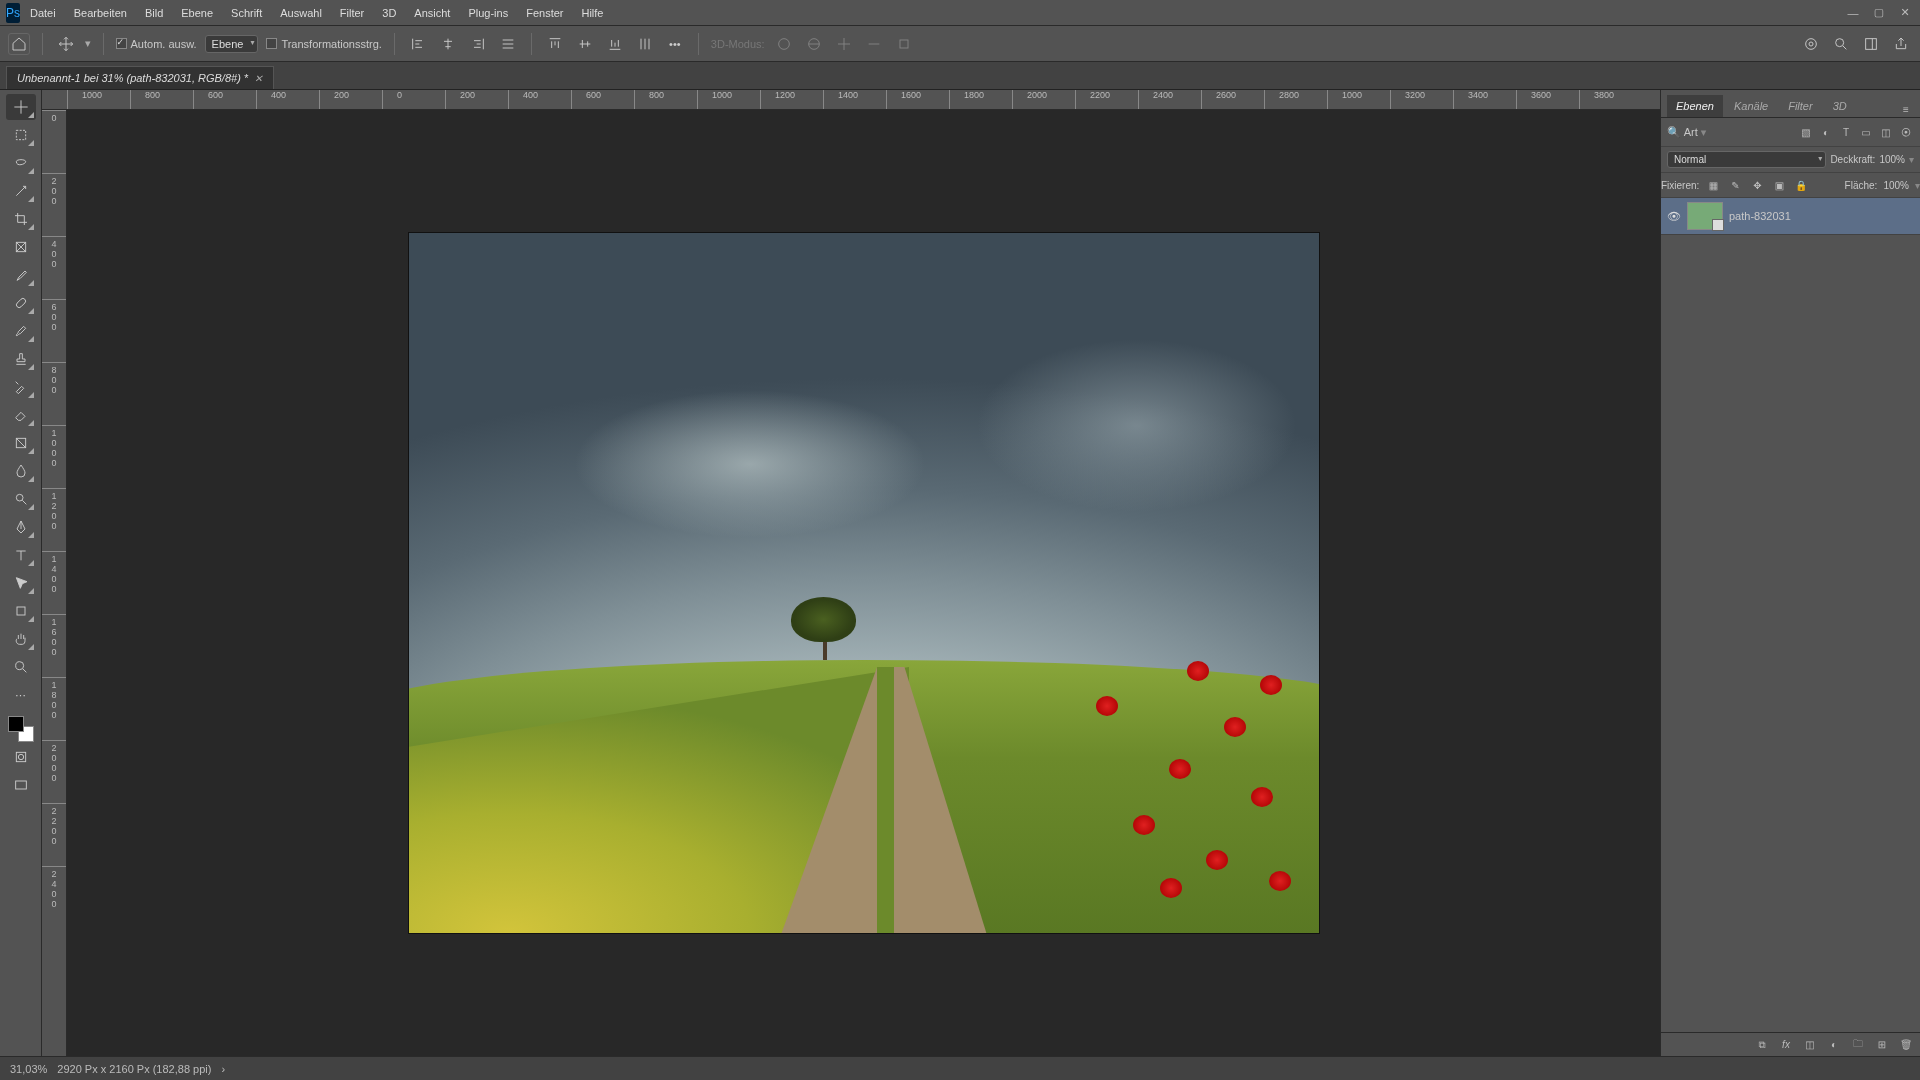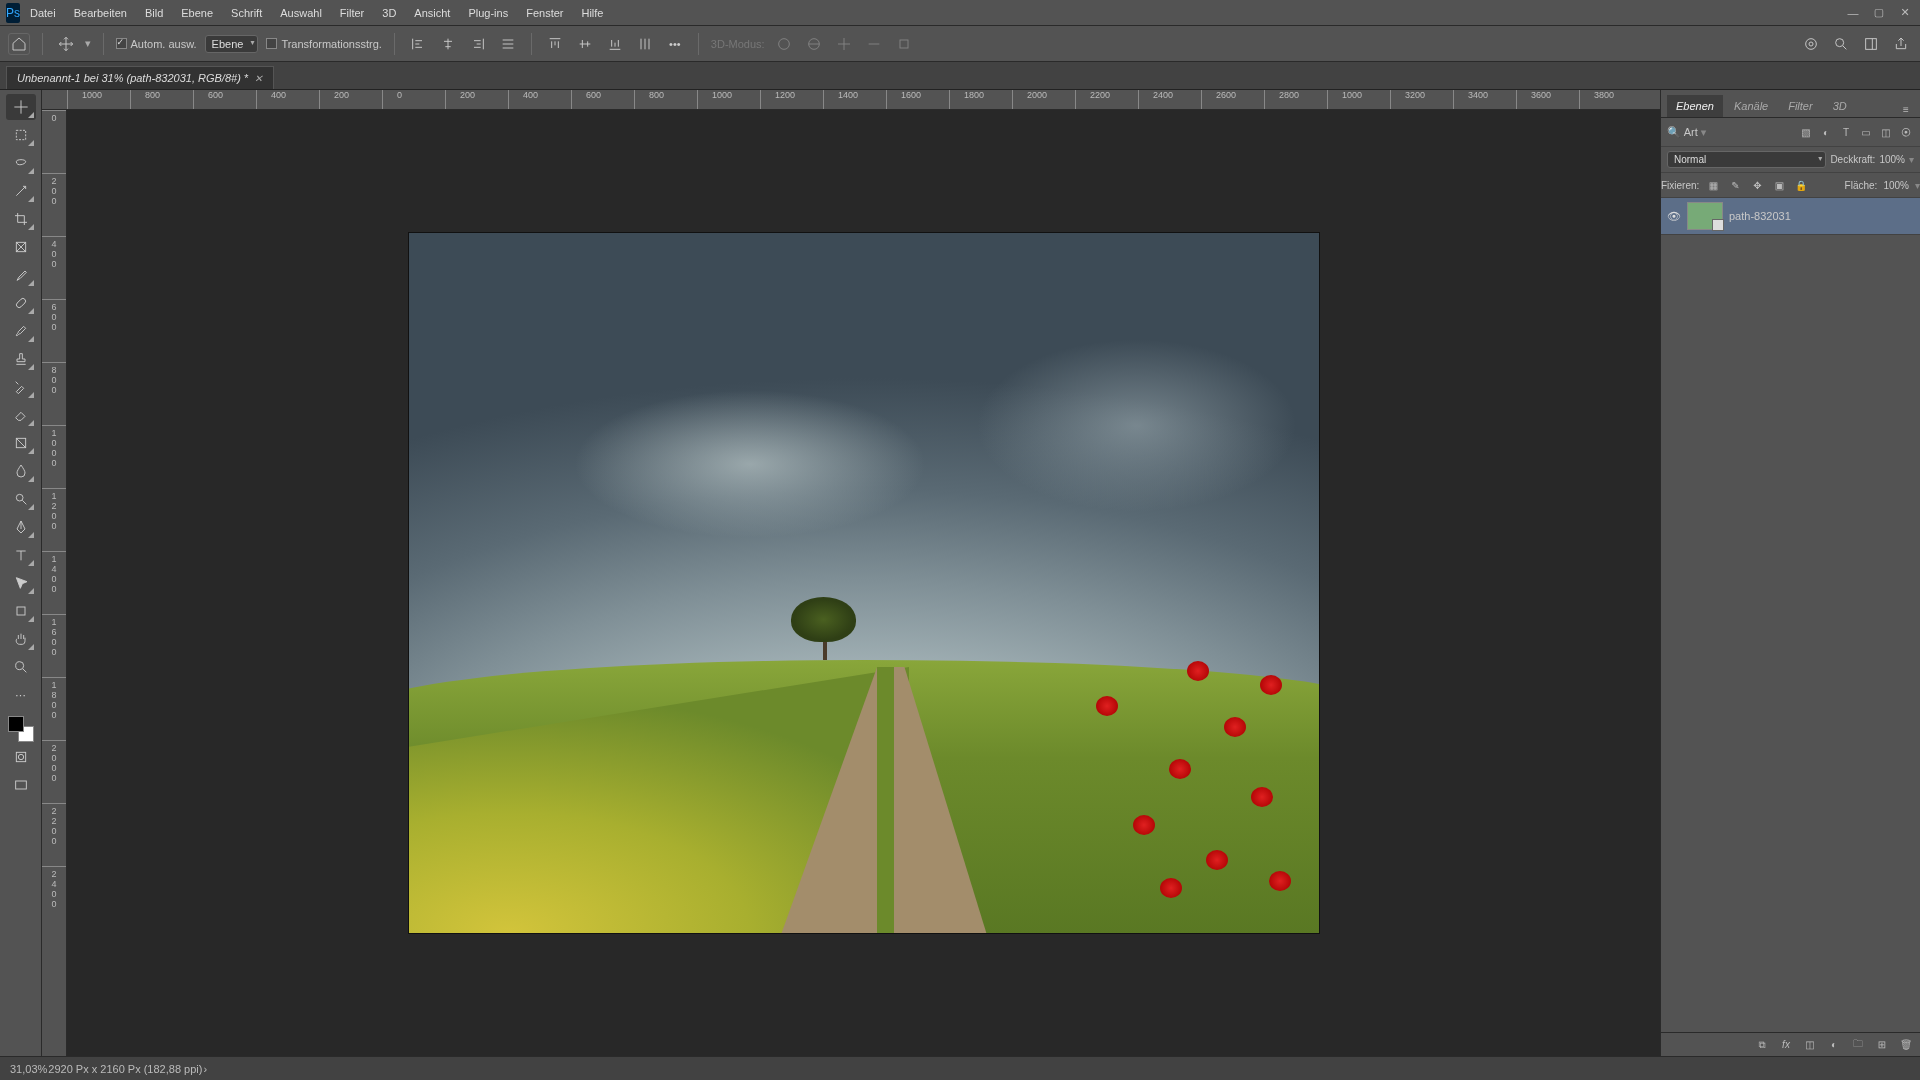--- a/index.html
+++ b/index.html
@@ -75,21 +75,21 @@
 #lyr-mix{display:flex;align-items:center;gap:4px;padding:4px 6px;font-size:10px;border-bottom:1px solid #424242;}
 #lyr-lock{display:flex;align-items:center;gap:6px;padding:4px 0;font-size:10px;border-bottom:1px solid #424242;}
 #layers{flex:1;overflow:auto;}
 .layer{display:flex;align-items:center;gap:6px;padding:4px 6px;background:#5c6e88;border-bottom:1px solid #424242;}
 .layer .eye{width:14px;color:#ddd;}
 .layer .thumb{width:36px;height:28px;background:#7a7;border:1px solid #888;position:relative;}
 .layer .thumb::after{content:"";position:absolute;right:-2px;bottom:-2px;width:10px;height:10px;background:#ddd;border:1px solid #666;}
 #lyr-foot{height:24px;display:flex;justify-content:flex-end;align-items:center;gap:8px;padding:0 6px;border-top:1px solid #2a2a2a;}
 
 
-#status{height:24px;background:#424242;display:flex;align-items:center;padding:0 10px;gap:1px;color:#bbb;font-size:11px;border-top:1px solid #2a2a2a;}
+#status{height:24px;background:#424242;display:flex;align-items:center;padding:0 10px;gap:10px;color:#bbb;font-size:11px;border-top:1px solid #2a2a2a;}
 
 svg{width:16px;height:16px;stroke:#ccc;fill:none;stroke-width:1.4;}
 </style>
 </head>
 <body>
 
 <div id="menubar">
   <div class="logo">Ps</div>
   <div class="item">Datei</div>
   <div class="item">Bearbeiten</div>

